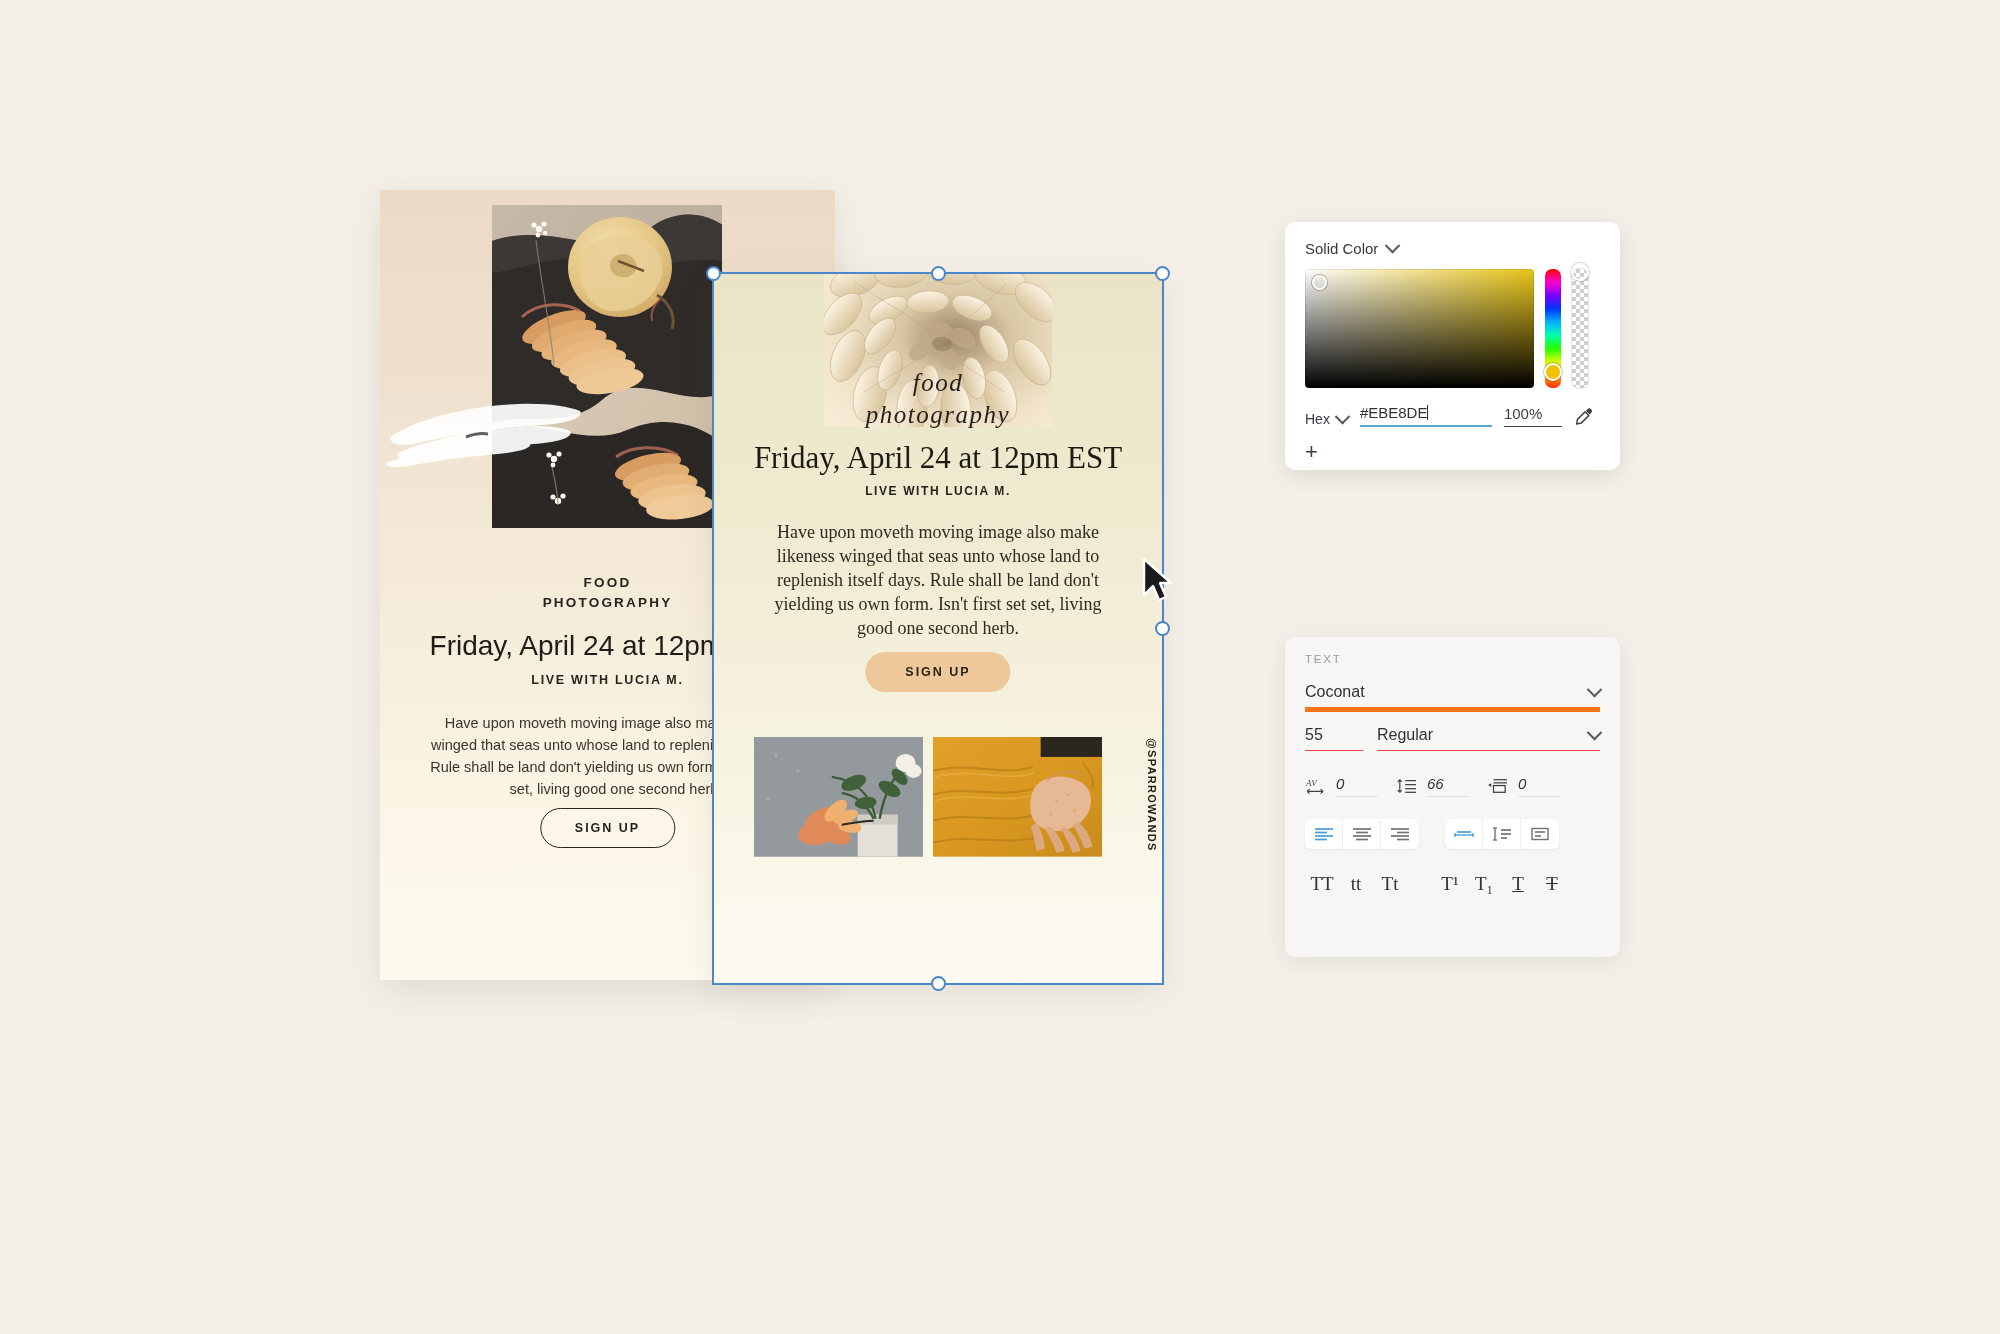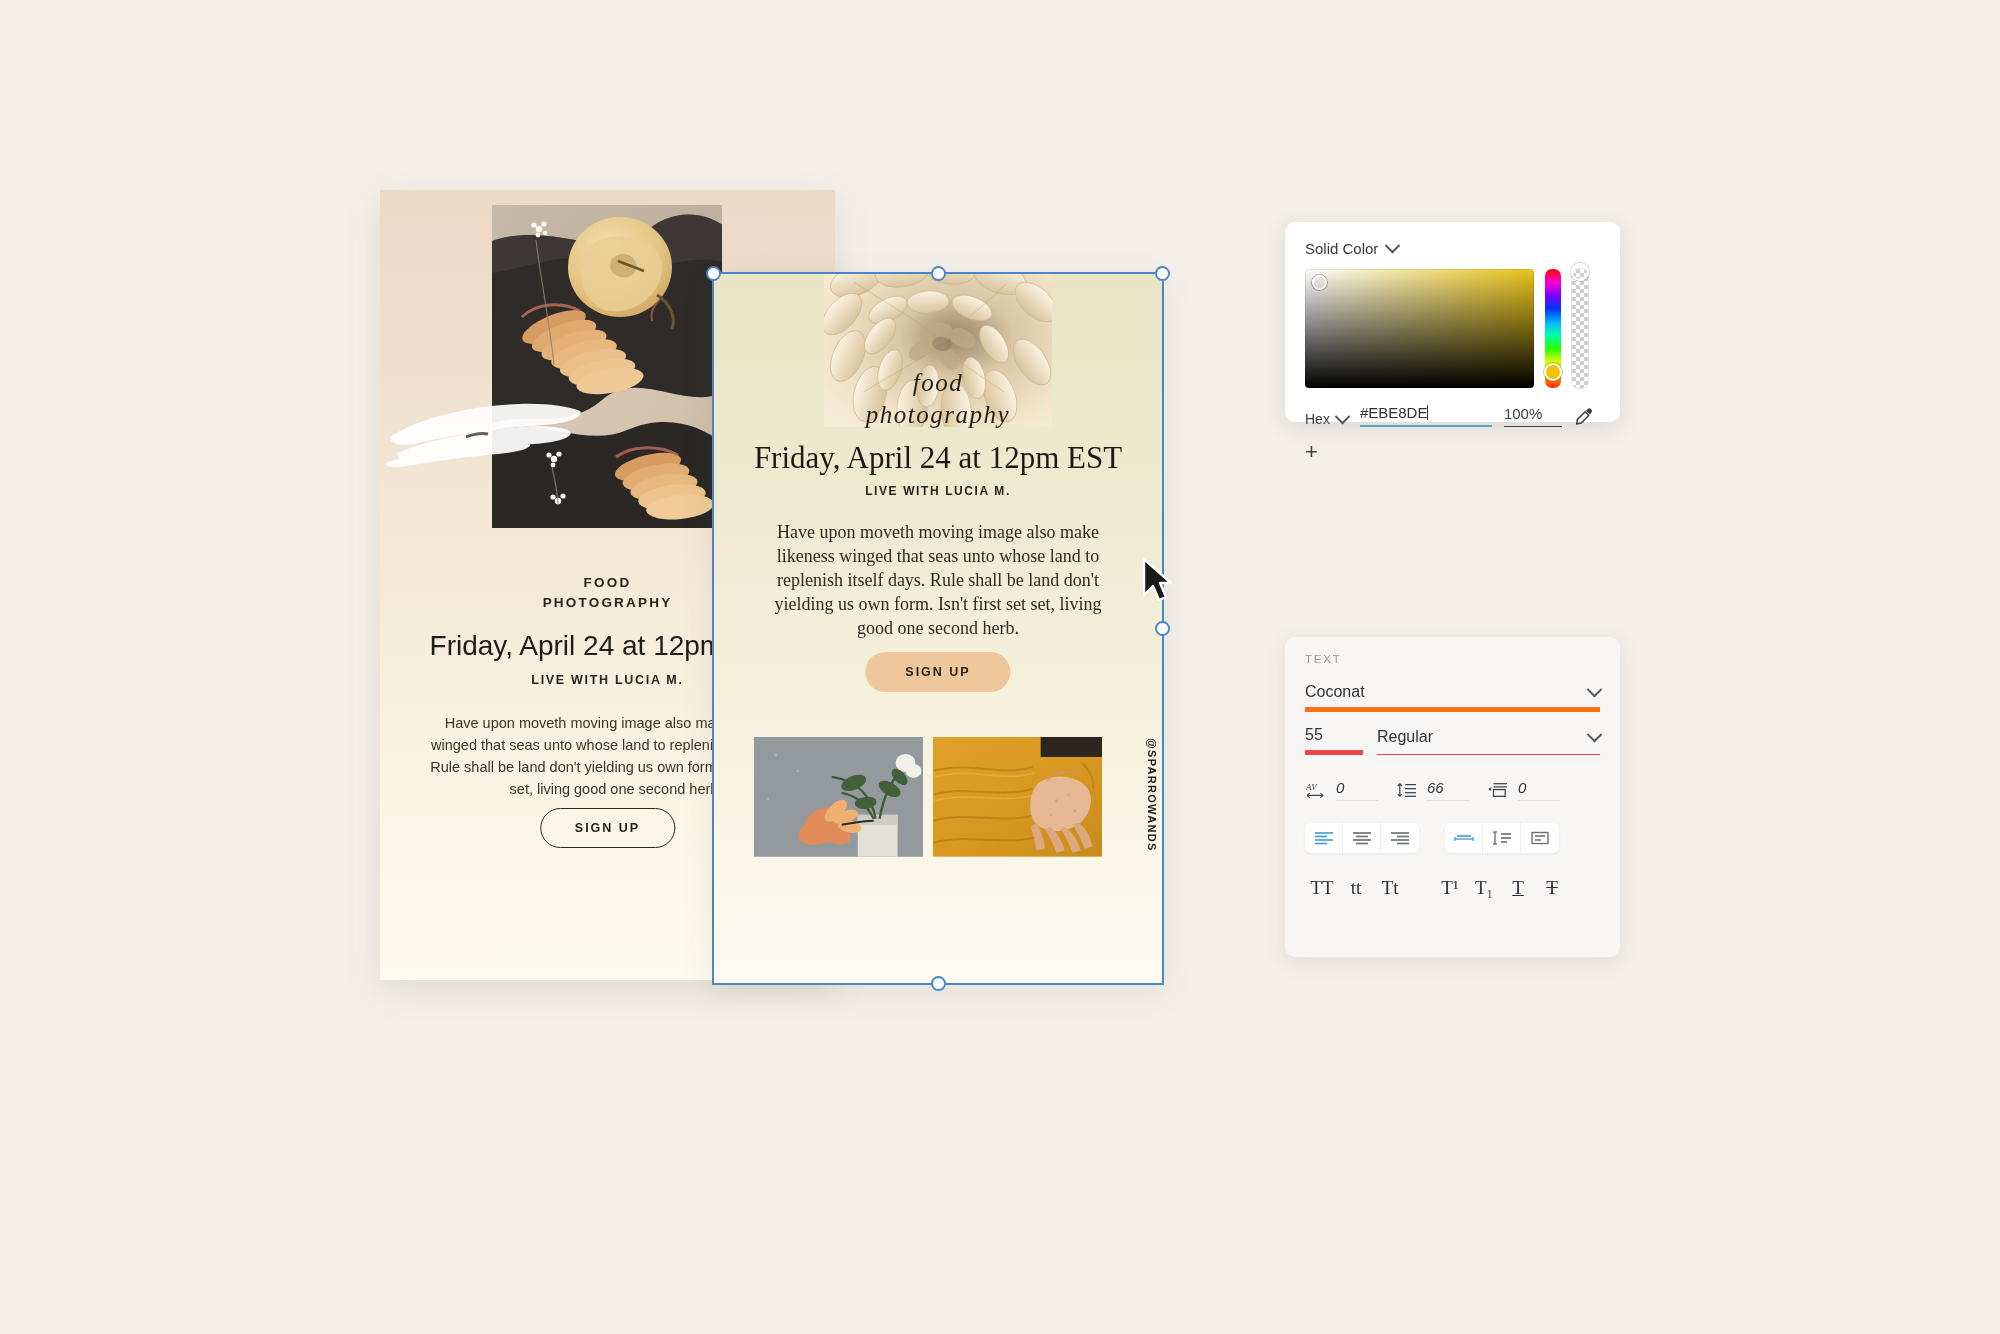--- a/index.html
+++ b/index.html
@@ -130,21 +130,21 @@
   .h-tc { left: 50%; margin-left: -7.5px; top: -8px; }
   .h-tr { right: -8px; top: -8px; }
   .h-mr { right: -8px; top: 50%; margin-top: -7.5px; }
   .h-bc { left: 50%; margin-left: -7.5px; bottom: -8px; }
 
   .cursor { position: absolute; left: 1140px; top: 557px; width: 34px; height: 46px; }
 
   
   .panel-color {
     position: absolute; left: 1285px; top: 222px;
-    width: 335px; height: 200px;
+    width: 335px; height: 248px;
     background: #fff; border-radius: 10px;
     box-shadow: 0 5px 22px rgba(60,50,40,0.13);
     padding: 18px 20px 0 20px;
   }
   .pc-mode {
     display: flex; align-items: center; gap: 9px;
     font-size: 15px; color: #343a3f;
   }
   .chev { width: 11px; height: 11px; border-right: 2px solid #555b60; border-bottom: 2px solid #555b60;
           transform: rotate(45deg) translate(-2px,-2px); }
@@ -209,21 +209,21 @@
     padding: 16px 20px;
   }
   .pt-label { font-size: 11.5px; letter-spacing: 1.8px; color: #9a9a98; }
   .pt-field {
     display: flex; align-items: center; justify-content: space-between;
     border-bottom: 5px solid #f97316; padding-bottom: 6px; margin-top: 18px;
     font-size: 16px; color: #2f3337;
   }
   .pt-row2 { display: flex; gap: 14px; margin-top: 14px; }
   .pt-size {
-    width: 58px; border-bottom: 5px solid #ef4444; padding-bottom: 6px;
+    width: 58px; border-bottom: 1px solid #ef4444; padding-bottom: 6px;
     font-size: 16px; color: #2f3337;
   }
   .pt-weight {
     flex: 1; display: flex; align-items: center; justify-content: space-between;
     border-bottom: 1px solid #ef4444; padding-bottom: 6px;
     font-size: 16px; color: #2f3337;
   }
   .pt-metrics { display: flex; gap: 18px; margin-top: 24px; align-items: center; }
   .metric { display: flex; align-items: center; gap: 9px; font-style: italic; }
   .metric .val {

